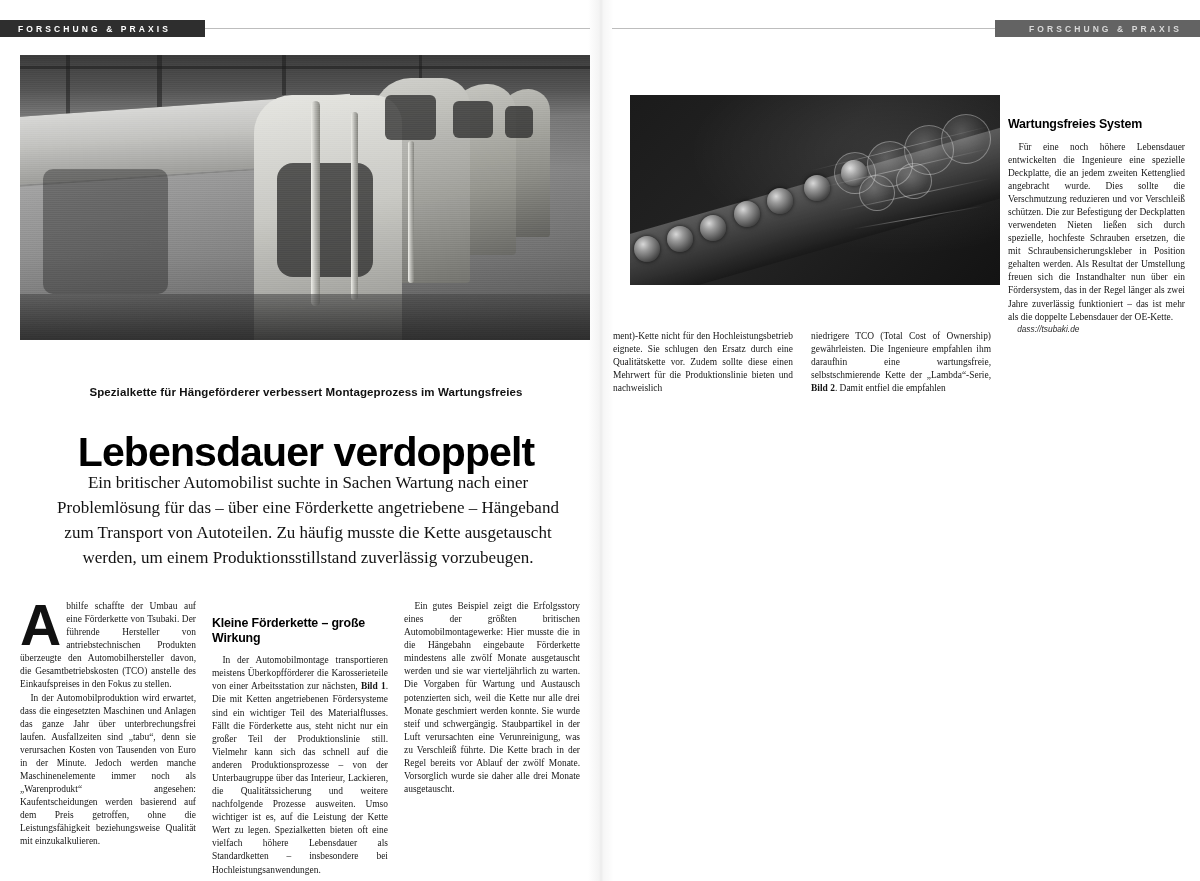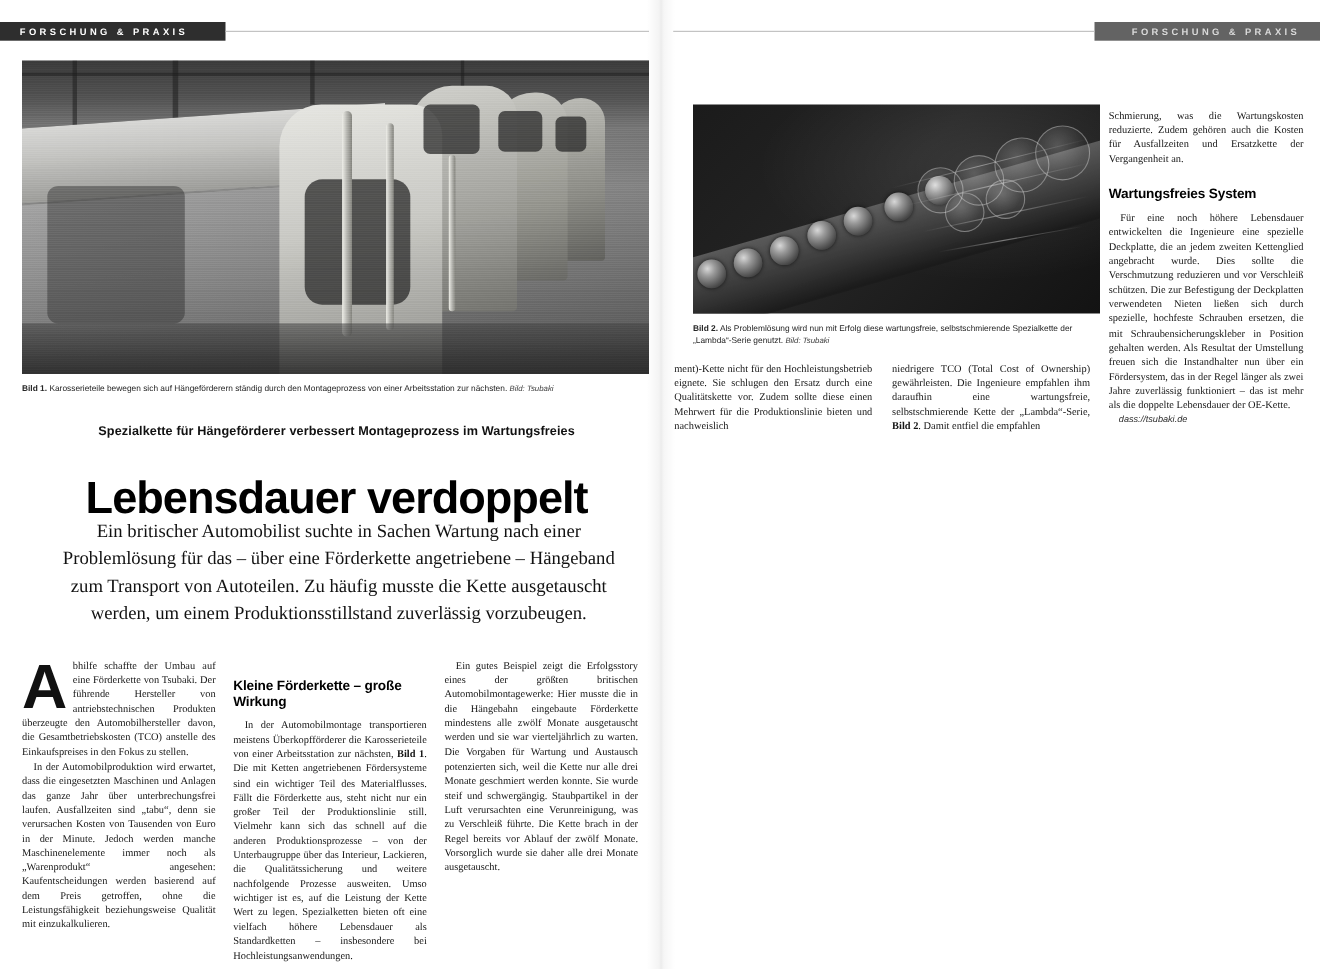--- a/index.html
+++ b/index.html
@@ -286,23 +286,20 @@
     <div class="window" style="left:4%;  top:40%; width:22%; height:44%; border-radius:10px; background:rgba(45,45,45,0.45);"></div>
 
     <div class="pillar" style="left:51%; top:16%; width:9px; height:72%;"></div>
     <div class="pillar" style="left:58%; top:20%; width:7px; height:66%;"></div>
     <div class="pillar" style="left:68%; top:30%; width:6px; height:50%;"></div>
 
     <div class="floor"></div>
     <div class="grain"></div>
   </div>
 
-  <div class="caption" id="caption-bild1">
-    <b>Bild 1.</b><span> Karosserieteile bewegen sich auf Hängeförderern ständig durch den Montageprozess von einer Arbeitsstation zur nächsten. </span><i>Bild: Tsubaki</i>
-  </div>
 
   <div class="photo" id="photo-chain">
     <div class="chain-band"></div>
     <div class="link" style="left:1%;  top:74%; width:26px; height:26px;"></div>
     <div class="link" style="left:10%; top:69%; width:26px; height:26px;"></div>
     <div class="link" style="left:19%; top:63%; width:26px; height:26px;"></div>
     <div class="link" style="left:28%; top:56%; width:26px; height:26px;"></div>
     <div class="link" style="left:37%; top:49%; width:26px; height:26px;"></div>
     <div class="link" style="left:47%; top:42%; width:26px; height:26px;"></div>
     <div class="link" style="left:57%; top:34%; width:26px; height:26px;"></div>
@@ -311,23 +308,20 @@
     <div class="ghost" style="left:74%; top:16%; width:48px; height:48px;"></div>
     <div class="ghost" style="left:84%; top:10%; width:48px; height:48px;"></div>
     <div class="ghost" style="left:62%; top:42%; width:34px; height:34px;"></div>
     <div class="ghost" style="left:72%; top:36%; width:34px; height:34px;"></div>
     <div class="streak" style="left:48%; top:28%; width:50%; transform:rotate(-14deg);"></div>
     <div class="streak" style="left:52%; top:38%; width:46%; transform:rotate(-13deg);"></div>
     <div class="streak" style="left:56%; top:52%; width:42%; transform:rotate(-12deg);"></div>
     <div class="streak" style="left:60%; top:64%; width:36%; transform:rotate(-10deg);"></div>
   </div>
 
-  <div class="caption" id="caption-bild2">
-    <b>Bild 2.</b><span> Als Problemlösung wird nun mit Erfolg diese wartungsfreie, selbstschmierende Spezialkette der „Lambda“-Serie genutzt. </span><i>Bild: Tsubaki</i>
-  </div>
 
   <div class="kicker">Spezialkette für Hängeförderer verbessert Montageprozess im Wartungsfreies</div>
   <h1 class="headline">Lebensdauer verdoppelt</h1>
   <div class="standfirst">Ein britischer Automobilist suchte in Sachen Wartung nach einer Problemlösung für das – über eine Förderkette angetriebene – Hängeband zum Transport von Autoteilen. Zu häufig musste die Kette ausgetauscht werden, um einem Produktionsstillstand zuverlässig vorzubeugen.</div>
 
   <div class="col" id="col-1">
     <p class="dropcap-para noindent">Abhilfe schaffte der Umbau auf eine Förderkette von Tsubaki. Der führende Hersteller von antriebstechnischen Produkten überzeugte den Automobilhersteller davon, die Gesamtbetriebskosten (TCO) anstelle des Einkaufspreises in den Fokus zu stellen.</p>
     <p>In der Automobilproduktion wird erwartet, dass die eingesetzten Maschinen und Anlagen das ganze Jahr über unterbrechungsfrei laufen. Ausfallzeiten sind „tabu“, denn sie verursachen Kosten von Tausenden von Euro in der Minute. Jedoch werden manche Maschinenelemente immer noch als „Warenprodukt“ angesehen: Kaufentscheidungen werden basierend auf dem Preis getroffen, ohne die Leistungsfähigkeit beziehungsweise Qualität mit einzukalkulieren.</p>
   </div>
 
@@ -342,19 +336,18 @@
 
   <div class="col" id="col-4">
     <p class="noindent">ment)-Kette nicht für den Hochleistungsbetrieb eignete. Sie schlugen den Ersatz durch eine Qualitätskette vor. Zudem sollte diese einen Mehrwert für die Produktionslinie bieten und nachweislich</p>
   </div>
 
   <div class="col" id="col-5">
     <p class="noindent"><span>niedrigere TCO (Total Cost of Ownership) gewährleisten. Die Ingenieure empfahlen ihm daraufhin eine wartungsfreie, selbstschmierende Kette der „Lambda“-Serie, </span><b>Bild 2</b><span>. Damit entfiel die empfahlen</span></p>
   </div>
 
   <div class="col" id="col-6">
-    <p class="noindent">Schmierung, was die Wartungskosten reduzierte. Zudem gehören auch die Kosten für Ausfallzeiten und Ersatzkette der Vergangenheit an.</p>
     <h2 class="subhead" style="margin-top:17px;">Wartungsfreies System</h2>
     <p>Für eine noch höhere Lebensdauer entwickelten die Ingenieure eine spezielle Deckplatte, die an jedem zweiten Kettenglied angebracht wurde. Dies sollte die Verschmutzung reduzieren und vor Verschleiß schützen. Die zur Befestigung der Deckplatten verwendeten Nieten ließen sich durch spezielle, hochfeste Schrauben ersetzen, die mit Schraubensicherungskleber in Position gehalten werden. Als Resultat der Umstellung freuen sich die Instandhalter nun über ein Fördersystem, das in der Regel länger als zwei Jahre zuverlässig funktioniert – das ist mehr als die doppelte Lebensdauer der OE-Kette.</p>
     <p class="url">dass://tsubaki.de</p>
   </div>
 
 </div>
 
 </body></html>

